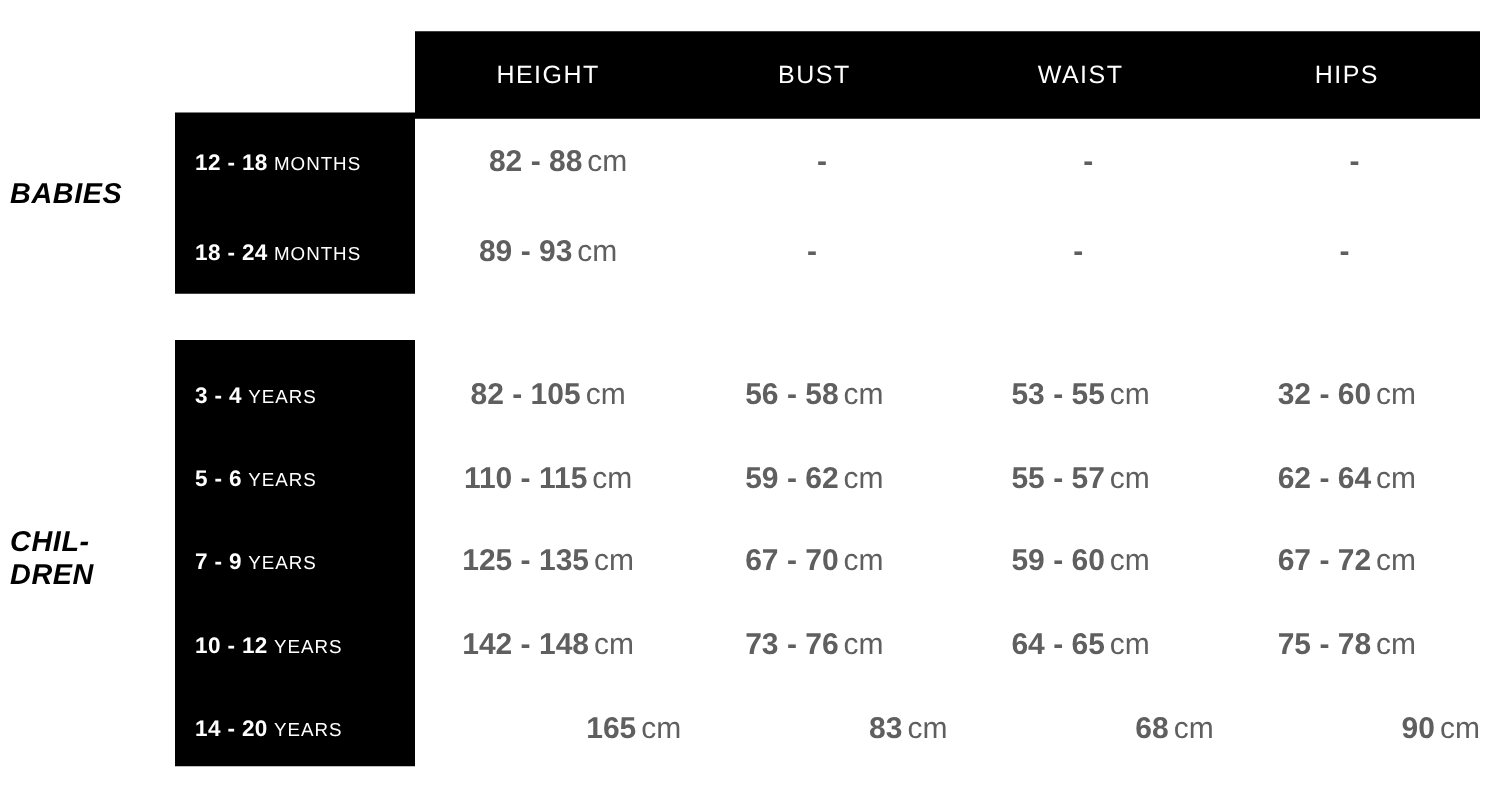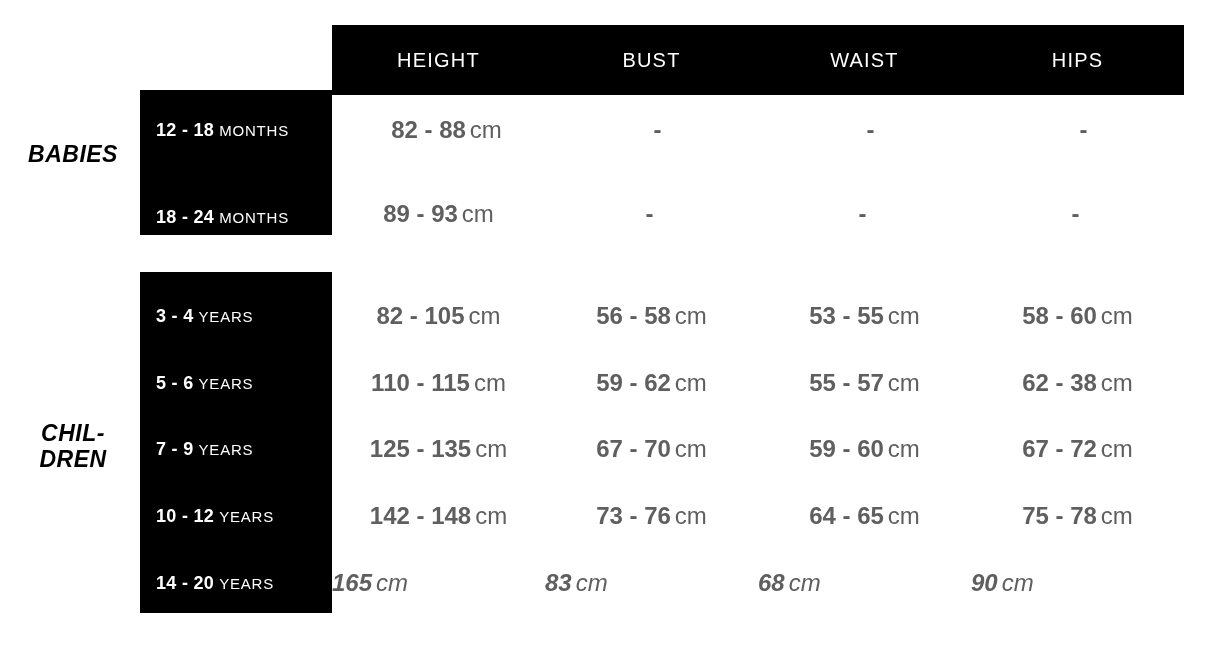--- a/index.html
+++ b/index.html
@@ -45,21 +45,21 @@
   }
 
   
   .group-label {
     position: absolute;
     font-style: italic;
     font-weight: bold;
     color: #000000;
     font-size: 23px;
     letter-spacing: 0.5px;
-    text-align: center;
+    text-align: left;
     line-height: 1.15;
   }
   #group-babies {
     left: 8px;
     top: 141px;
     width: 130px;
   }
   #group-children {
     left: 8px;
     top: 420px;
@@ -119,33 +119,32 @@
     font-size: 24px;
   }
   .meas-unit {
     font-size: 24px;
     font-weight: normal;
     margin-left: 4px;
   }
 
   
   #row-b0 { top: 104px; height: 52px; gap: 16px; }
-  #row-b1 { top: 176px; height: 52px; align-items: flex-end; }
+  #row-b1 { top: 176px; height: 52px; }
 
   
   #row-c0 { top: 290px; height: 52px; }
   #row-c1 { top: 357px; height: 52px; }
   #row-c2 { top: 423px; height: 52px; }
   #row-c3 { top: 490px; height: 52px; }
   #row-c4 { top: 557px; height: 52px; }
 
   
   .row.single .meas-cell {
-    text-align: left;
-    font-style: italic;
+    text-align: right;
   }
 </style>
 </head>
 <body>
 
 <div class="chart">
 
   <div class="header-strip">
     <div class="header-cell">HEIGHT</div>
     <div class="header-cell">BUST</div>
@@ -202,39 +201,39 @@
     <div class="meas-cell">
       <span class="meas-val">82 - 105</span><span class="meas-unit">cm</span>
     </div>
     <div class="meas-cell">
       <span class="meas-val">56 - 58</span><span class="meas-unit">cm</span>
     </div>
     <div class="meas-cell">
       <span class="meas-val">53 - 55</span><span class="meas-unit">cm</span>
     </div>
     <div class="meas-cell">
-      <span class="meas-val">58 - 60</span><span class="meas-unit">cm</span>
+      <span class="meas-val">32 - 60</span><span class="meas-unit">cm</span>
     </div>
   </div>
 
   <div class="row" id="row-c1">
     <div class="size-cell">
       <span class="size-num">5 - 6</span><span class="size-unit">YEARS</span>
     </div>
     <div class="meas-cell">
       <span class="meas-val">110 - 115</span><span class="meas-unit">cm</span>
     </div>
     <div class="meas-cell">
       <span class="meas-val">59 - 62</span><span class="meas-unit">cm</span>
     </div>
     <div class="meas-cell">
       <span class="meas-val">55 - 57</span><span class="meas-unit">cm</span>
     </div>
     <div class="meas-cell">
-      <span class="meas-val">62 - 38</span><span class="meas-unit">cm</span>
+      <span class="meas-val">62 - 64</span><span class="meas-unit">cm</span>
     </div>
   </div>
 
   <div class="row" id="row-c2">
     <div class="size-cell">
       <span class="size-num">7 - 9</span><span class="size-unit">YEARS</span>
     </div>
     <div class="meas-cell">
       <span class="meas-val">125 - 135</span><span class="meas-unit">cm</span>
     </div>

